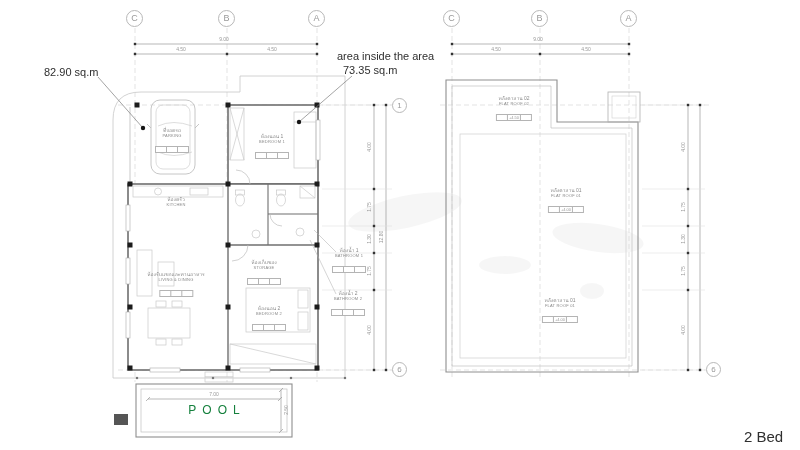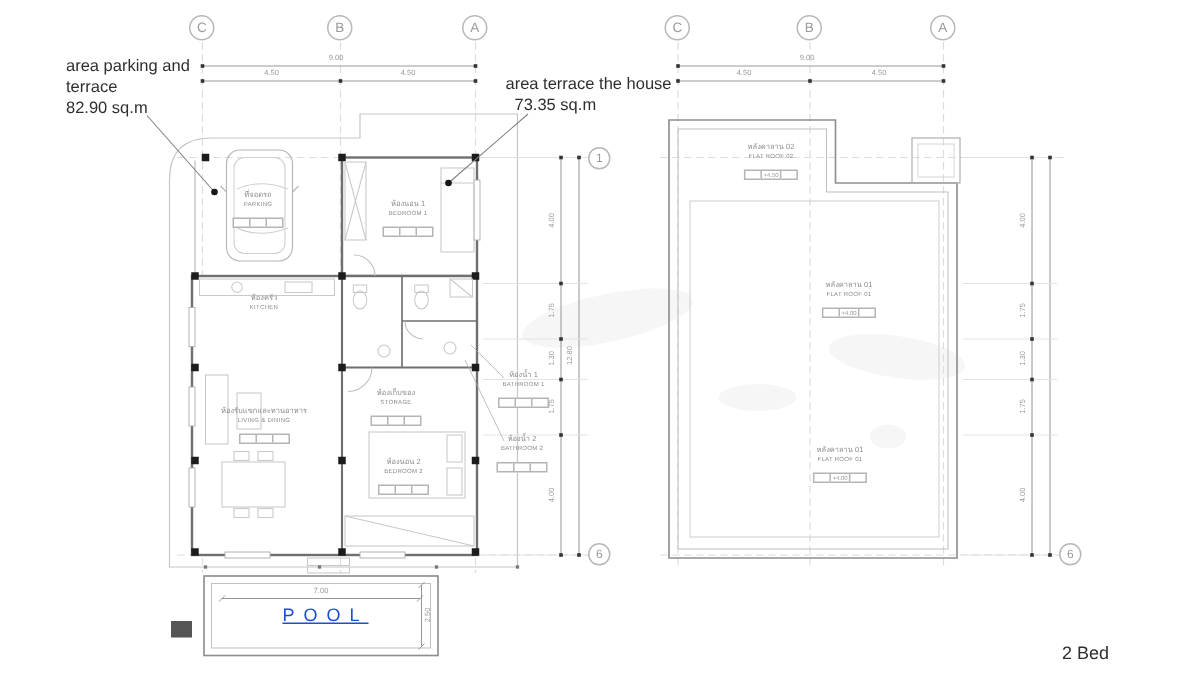--- a/index.html
+++ b/index.html
@@ -14,22 +14,22 @@
   .dim.rot{transform:translate(-50%,-50%) rotate(-90deg);}
   .ann{position:absolute;font-size:11px;color:#2f2f2f;line-height:1.25;white-space:nowrap;}
   .room{position:absolute;transform:translateX(-50%);text-align:center;color:#8a8a8a;line-height:1.15;}
   .room .th{font-size:5px;white-space:nowrap;}
   .room .en{font-size:4px;letter-spacing:.2px;white-space:nowrap;}
   .strip{display:inline-flex;border:.5px solid #b4b4b4;margin-top:1px;background:#fff;}
   .strip span{display:block;min-width:8px;height:5px;font-size:4px;line-height:5px;color:#999;
               border-right:.5px solid #b4b4b4;padding:0 1px;white-space:nowrap;}
   .strip span:last-child{border-right:none;}
   .pool-label{position:absolute;transform:translateX(-50%);font-size:12px;letter-spacing:6px;
-              color:#1d4ed8;white-space:nowrap;text-decoration:underline;}
-  .bed-count{position:absolute;font-size:12px;color:#2f2f2f;white-space:nowrap;}
+              color:#15803d;white-space:nowrap;}
+  .bed-count{position:absolute;font-size:15px;color:#2f2f2f;white-space:nowrap;margin-left:36px;}
 </style>
 </head>
 <body>
 
 <div class="canvas">
 
   <svg width="800" height="450" viewBox="0 0 800 450">
 
     <g fill="rgba(0,0,0,0.035)">
       <ellipse cx="405" cy="212" rx="58" ry="16" transform="rotate(-12 405 212)"></ellipse>
@@ -281,26 +281,22 @@
   <div class="dim rot" style="left:369px;top:271px">1.75</div>
   <div class="dim rot" style="left:369px;top:330px">4.00</div>
   <div class="dim rot" style="left:381px;top:237px">12.80</div>
 
   <div class="dim rot" style="left:683px;top:147px">4.00</div>
   <div class="dim rot" style="left:683px;top:207px">1.75</div>
   <div class="dim rot" style="left:683px;top:239px">1.30</div>
   <div class="dim rot" style="left:683px;top:271px">1.75</div>
   <div class="dim rot" style="left:683px;top:330px">4.00</div>
 
-  <div class="ann" style="left:44px;top:38px">
-    <div>area parking and</div>
-    <div>terrace</div>
-  </div>
   <div class="ann" style="left:44px;top:66px">82.90 sq.m</div>
-  <div class="ann" style="left:337px;top:50px">area terrace the house</div>
+  <div class="ann" style="left:337px;top:50px">area inside the area</div>
   <div class="ann" style="left:343px;top:64px">73.35 sq.m</div>
 
   <div class="room" style="left:172px;top:128px">
     <div class="th">ที่จอดรถ</div>
     <div class="en">PARKING</div>
     <div class="strip">
         <span></span>
         <span></span>
         <span></span>
       </div>

